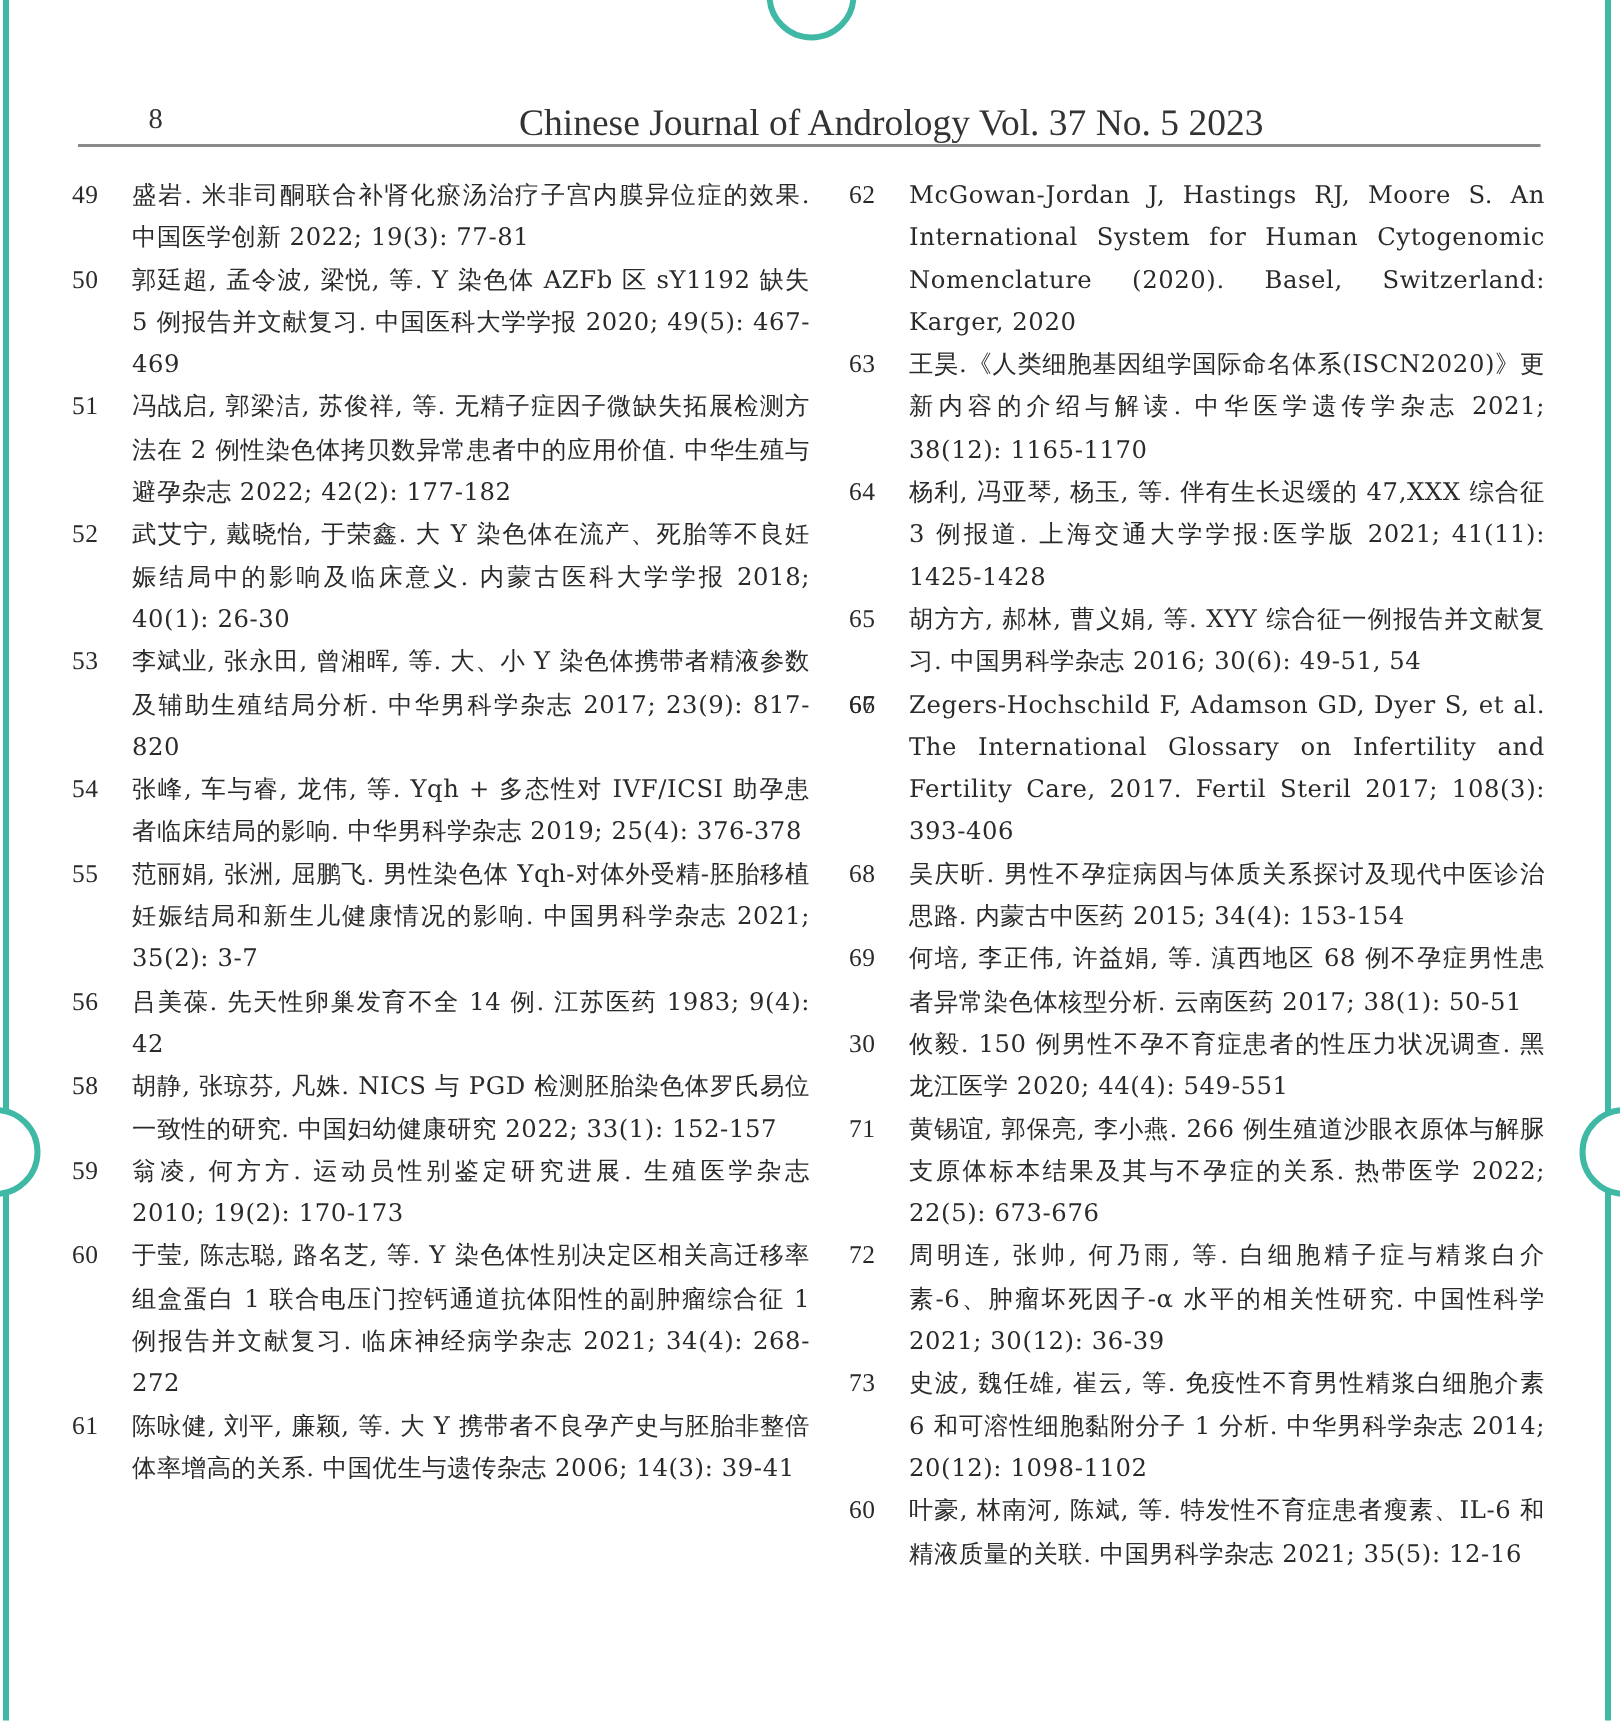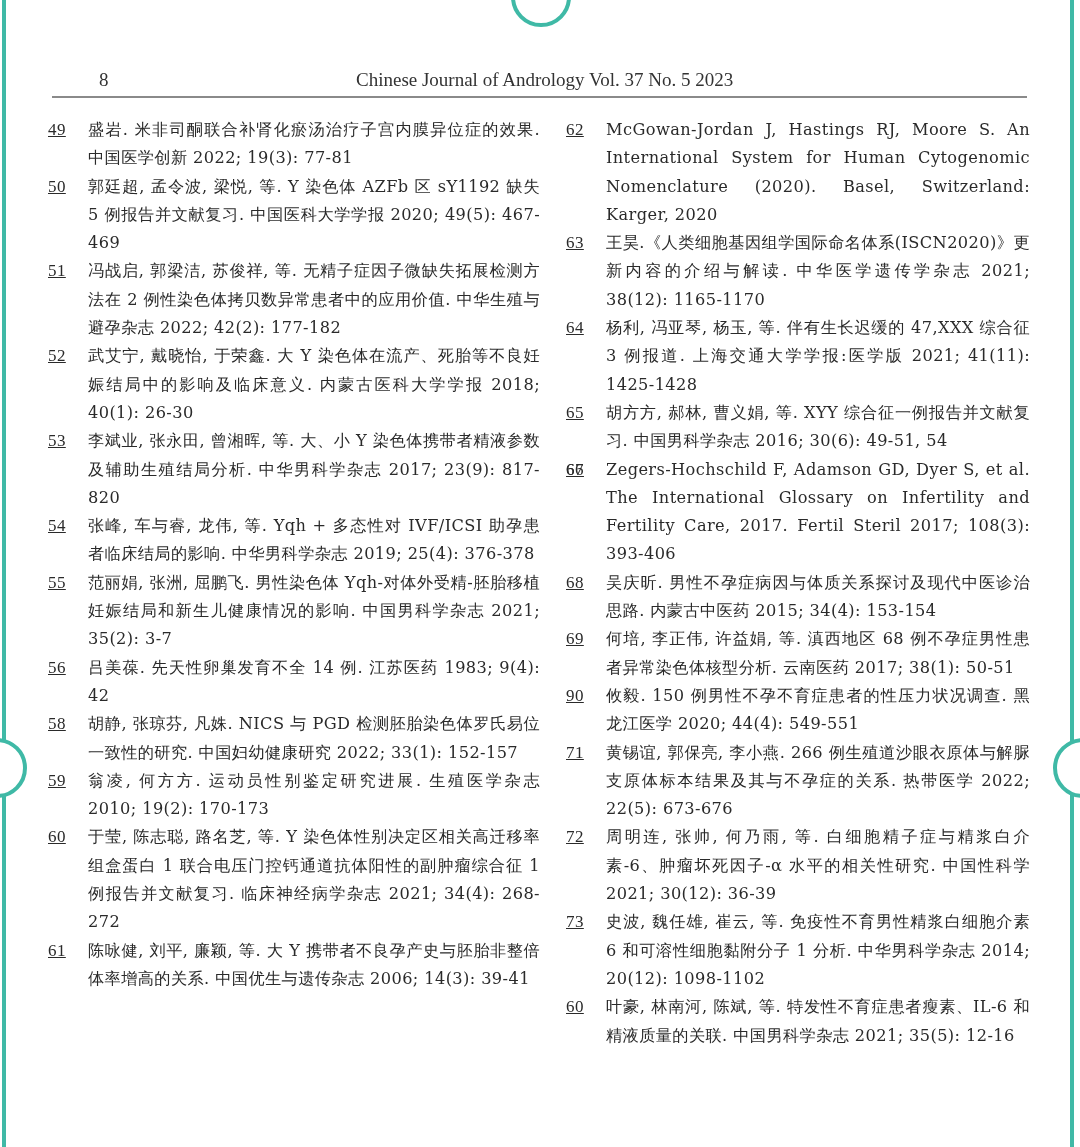--- a/index.html
+++ b/index.html
@@ -37,23 +37,23 @@
     left: 52px; top: 66px;
     width: 975px; height: 32px;
   }
   .header .page-no {
     position: absolute; left: 47px; top: 3px;
     font-family: "Liberation Serif", serif;
     font-size: 19px;
     color: #333;
   }
   .header .journal {
-    position: absolute; left: 304px; top: 3px;
+    position: absolute; left: 294px; top: 3px;
     font-family: "Liberation Serif", serif;
-    font-size: 19px;
+    font-size: 25px;
     color: #333;
     white-space: nowrap;
   }
   .header-rule {
     position: absolute;
     left: 52px; top: 96px;
     width: 975px; height: 2px;
     background: #8a8a8a;
   }
 
@@ -73,21 +73,20 @@
     text-align-last: left;
     letter-spacing: 0.4px;
   }
   .col.right .ref { padding-left: 40px; margin-left: 10px; }
   .ref .num {
     position: absolute;
     left: 0; top: 0;
     width: 32px;
     font-family: "Liberation Serif", serif;
     font-size: 17px;
-    text-decoration: underline;
   }
 </style>
 </head>
 <body>
 
 <div class="frame"></div>
 <div class="notch top"></div>
 <div class="notch left"></div>
 <div class="notch right"></div>
 
@@ -114,18 +113,18 @@
 
 <div class="col right">
   <div class="ref"><span class="num">62</span><span>McGowan-Jordan J, Hastings RJ, Moore S. An International System for Human Cytogenomic Nomenclature (2020). Basel, Switzerland: Karger, 2020</span></div>
   <div class="ref"><span class="num">63</span><span>王昊.《人类细胞基因组学国际命名体系(ISCN2020)》更新内容的介绍与解读. 中华医学遗传学杂志 2021; 38(12): 1165-1170</span></div>
   <div class="ref"><span class="num">64</span><span>杨利, 冯亚琴, 杨玉, 等. 伴有生长迟缓的 47,XXX 综合征 3 例报道. 上海交通大学学报:医学版 2021; 41(11): 1425-1428</span></div>
   <div class="ref"><span class="num">65</span><span>胡方方, 郝林, 曹义娟, 等. XYY 综合征一例报告并文献复习. 中国男科学杂志 2016; 30(6): 49-51, 54</span></div>
   <div class="ref"><span class="num">66</span></div>
   <div class="ref"><span class="num">67</span><span>Zegers-Hochschild F, Adamson GD, Dyer S, et al. The International Glossary on Infertility and Fertility Care, 2017. Fertil Steril 2017; 108(3): 393-406</span></div>
   <div class="ref"><span class="num">68</span><span>吴庆昕. 男性不孕症病因与体质关系探讨及现代中医诊治思路. 内蒙古中医药 2015; 34(4): 153-154</span></div>
   <div class="ref"><span class="num">69</span><span>何培, 李正伟, 许益娟, 等. 滇西地区 68 例不孕症男性患者异常染色体核型分析. 云南医药 2017; 38(1): 50-51</span></div>
-  <div class="ref"><span class="num">90</span><span>攸毅. 150 例男性不孕不育症患者的性压力状况调查. 黑龙江医学 2020; 44(4): 549-551</span></div>
+  <div class="ref"><span class="num">30</span><span>攸毅. 150 例男性不孕不育症患者的性压力状况调查. 黑龙江医学 2020; 44(4): 549-551</span></div>
   <div class="ref"><span class="num">71</span><span>黄锡谊, 郭保亮, 李小燕. 266 例生殖道沙眼衣原体与解脲支原体标本结果及其与不孕症的关系. 热带医学 2022; 22(5): 673-676</span></div>
   <div class="ref"><span class="num">72</span><span>周明连, 张帅, 何乃雨, 等. 白细胞精子症与精浆白介素-6、肿瘤坏死因子-α 水平的相关性研究. 中国性科学 2021; 30(12): 36-39</span></div>
   <div class="ref"><span class="num">73</span><span>史波, 魏任雄, 崔云, 等. 免疫性不育男性精浆白细胞介素 6 和可溶性细胞黏附分子 1 分析. 中华男科学杂志 2014; 20(12): 1098-1102</span></div>
   <div class="ref"><span class="num">60</span><span>叶豪, 林南河, 陈斌, 等. 特发性不育症患者瘦素、IL-6 和精液质量的关联. 中国男科学杂志 2021; 35(5): 12-16</span></div>
 </div>
 
 </body></html>

